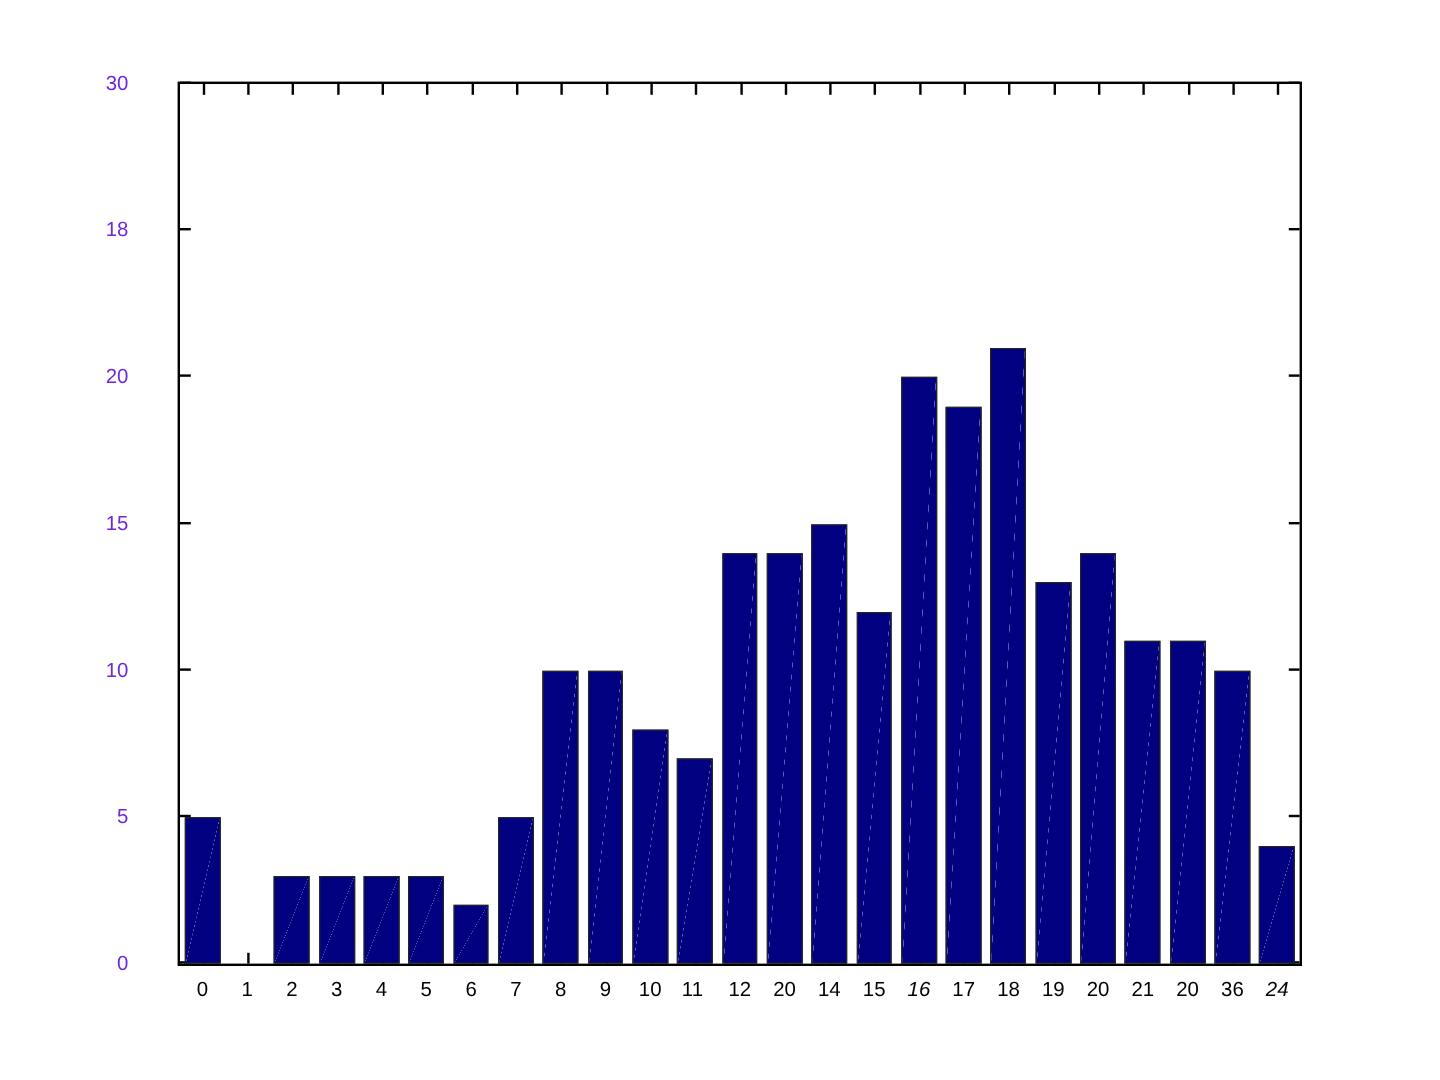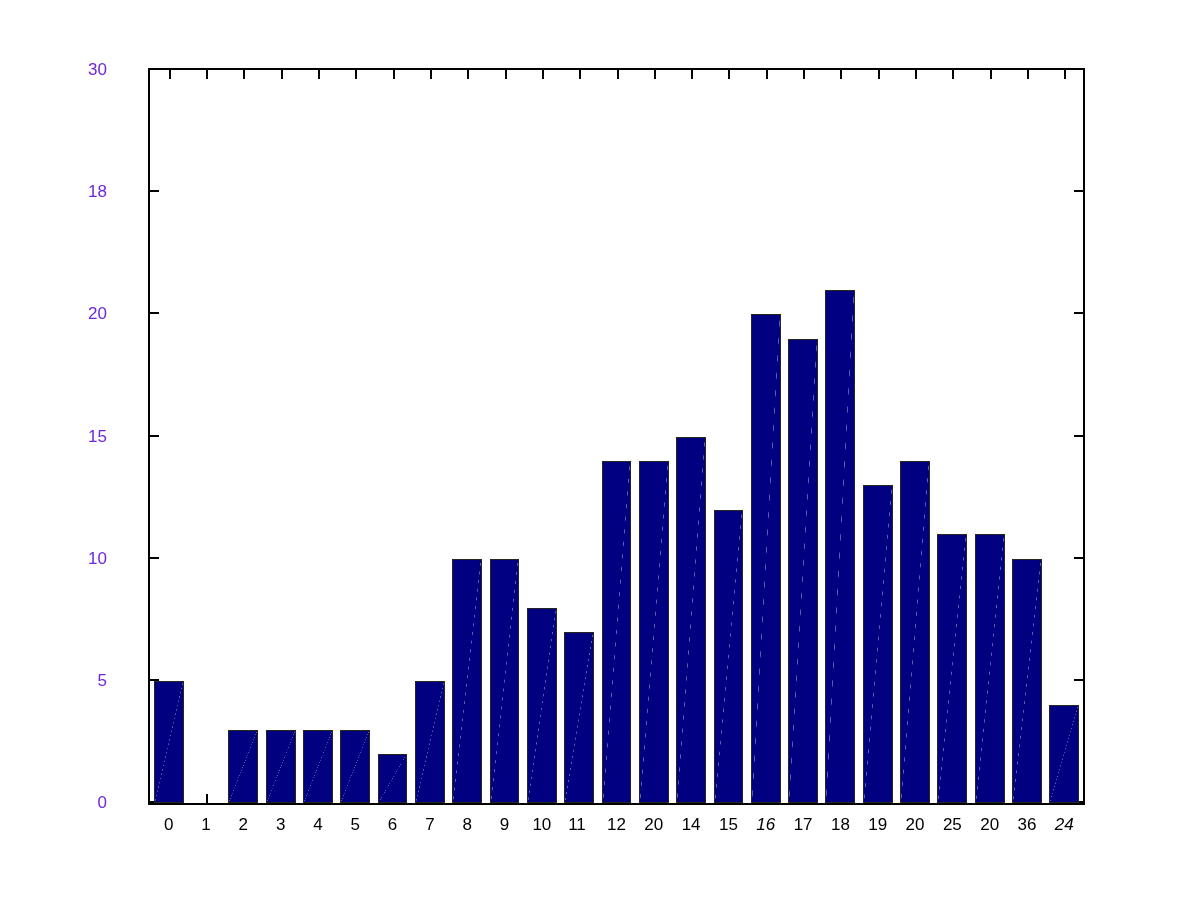--- a/index.html
+++ b/index.html
@@ -275,17 +275,17 @@
     <div class="xlabel" style="left: 577px;">11</div>
     <div class="xlabel" style="left: 616.5px;">12</div>
     <div class="xlabel" style="left: 653.82px;">20</div>
     <div class="xlabel" style="left: 691.14px;">14</div>
     <div class="xlabel" style="left: 728.46px;">15</div>
     <div class="xlabel" style="left: 765.78px; font-style: italic;">16</div>
     <div class="xlabel" style="left: 803.1px;">17</div>
     <div class="xlabel" style="left: 840.42px;">18</div>
     <div class="xlabel" style="left: 877.74px;">19</div>
     <div class="xlabel" style="left: 915.06px;">20</div>
-    <div class="xlabel" style="left: 952.38px;">25</div>
+    <div class="xlabel" style="left: 952.38px;">21</div>
     <div class="xlabel" style="left: 989.7px;">20</div>
     <div class="xlabel" style="left: 1027.02px;">36</div>
     <div class="xlabel" style="left: 1064.34px; font-style: italic;">24</div>
   </div>
 
 </body></html>

